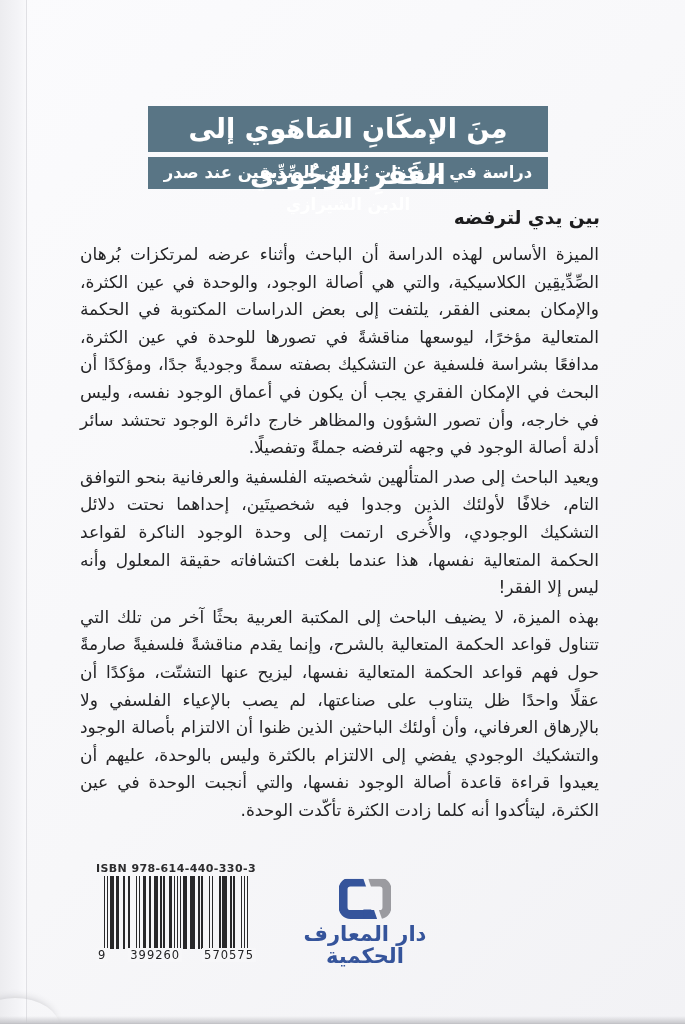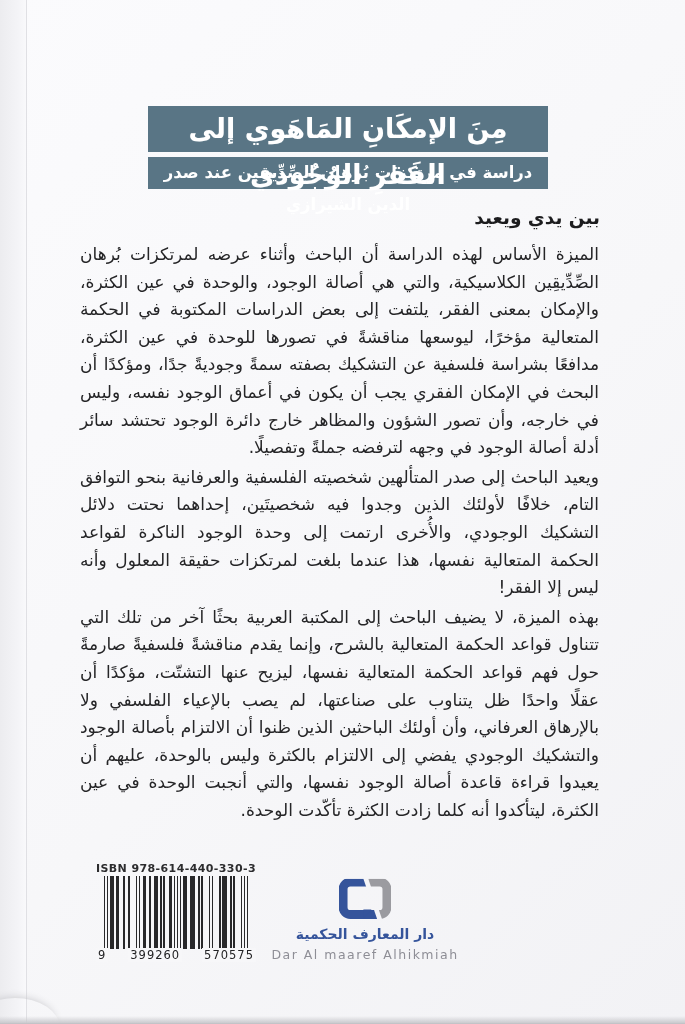--- a/index.html
+++ b/index.html
@@ -67,21 +67,21 @@
     font-size:11.5px;color:#232325;letter-spacing:1px;
     margin-top:-12px;position:relative;
   }
   .barcode-digits span{background:#f7f7f9;padding:0 2px;}
   .publisher-block{
     position:absolute;left:265px;top:878px;width:200px;
     text-align:center;
   }
   .publisher-mark{display:block;margin:0 auto 3px auto;}
   .publisher-name-ar{
-    direction:rtl;color:#35549b;font-weight:bold;font-size:14px;line-height:22px;
+    direction:rtl;color:#35549b;font-weight:bold;font-size:21px;line-height:22px;
   }
   .publisher-name-en{
     color:#8e8e96;font-size:12.5px;letter-spacing:1.5px;margin-top:2px;
   }
   .page-curl{
     position:absolute;left:-30px;bottom:-34px;width:90px;height:60px;
     border-radius:50%;
     box-shadow:0 -6px 8px -6px #c5c5c9;
   }
 </style>
@@ -90,25 +90,25 @@
 
 <div class="page">
 
   <div class="page-edge-left"></div>
 
   <div class="title-block">
     <div class="title-band">مِنَ الإمكَانِ المَاهَوي إلى الفَقرِ الوُجُودي</div>
     <div class="subtitle-band">دراسة في مرتكزات بُرهان الصِّدِّيقِين عند صدر الدين الشيرازي</div>
   </div>
 
-  <h2 class="section-heading">بين يدي ويعيد</h2>
+  <h2 class="section-heading">بين يدي لترفضه</h2>
 
   <div class="body-text">
       <p>الميزة الأساس لهذه الدراسة أن الباحث وأثناء عرضه لمرتكزات بُرهان الصِّدِّيقِين الكلاسيكية، والتي هي أصالة الوجود، والوحدة في عين الكثرة، والإمكان بمعنى الفقر، يلتفت إلى بعض الدراسات المكتوبة في الحكمة المتعالية مؤخرًا، ليوسعها مناقشةً في تصورها للوحدة في عين الكثرة، مدافعًا بشراسة فلسفية عن التشكيك بصفته سمةً وجوديةً جدًا، ومؤكدًا أن البحث في الإمكان الفقري يجب أن يكون في أعماق الوجود نفسه، وليس في خارجه، وأن تصور الشؤون والمظاهر خارج دائرة الوجود تحتشد سائر أدلة أصالة الوجود في وجهه لترفضه جملةً وتفصيلًا.</p>
-      <p>ويعيد الباحث إلى صدر المتألهين شخصيته الفلسفية والعرفانية بنحو التوافق التام، خلافًا لأولئك الذين وجدوا فيه شخصيتَين، إحداهما نحتت دلائل التشكيك الوجودي، والأُخرى ارتمت إلى وحدة الوجود الناكرة لقواعد الحكمة المتعالية نفسها، هذا عندما بلغت لمرتكزات حقيقة المعلول وأنه ليس إلا الفقر!</p>
+      <p>ويعيد الباحث إلى صدر المتألهين شخصيته الفلسفية والعرفانية بنحو التوافق التام، خلافًا لأولئك الذين وجدوا فيه شخصيتَين، إحداهما نحتت دلائل التشكيك الوجودي، والأُخرى ارتمت إلى وحدة الوجود الناكرة لقواعد الحكمة المتعالية نفسها، هذا عندما بلغت اكتشافاته حقيقة المعلول وأنه ليس إلا الفقر!</p>
       <p>بهذه الميزة، لا يضيف الباحث إلى المكتبة العربية بحثًا آخر من تلك التي تتناول قواعد الحكمة المتعالية بالشرح، وإنما يقدم مناقشةً فلسفيةً صارمةً حول فهم قواعد الحكمة المتعالية نفسها، ليزيح عنها التشتّت، مؤكدًا أن عقلًا واحدًا ظل يتناوب على صناعتها، لم يصب بالإعياء الفلسفي ولا بالإرهاق العرفاني، وأن أولئك الباحثين الذين ظنوا أن الالتزام بأصالة الوجود والتشكيك الوجودي يفضي إلى الالتزام بالكثرة وليس بالوحدة، عليهم أن يعيدوا قراءة قاعدة أصالة الوجود نفسها، والتي أنجبت الوحدة في عين الكثرة، ليتأكدوا أنه كلما زادت الكثرة تأكّدت الوحدة.</p>
     </div>
 
   <div class="barcode-block">
     <div class="isbn-label">ISBN 978-614-440-330-3</div>
     <svg class="barcode-svg" id="barcode" width="160" height="84" viewBox="0 0 105 15" preserveAspectRatio="none" shape-rendering="crispEdges">
         <rect x="5" y="0" width="1" height="15" fill="#28282a"></rect>
         <rect x="7" y="0" width="1" height="15" fill="#28282a"></rect>
         <rect x="9" y="0" width="1" height="13" fill="#28282a"></rect>
         <rect x="10" y="0" width="1" height="13" fill="#28282a"></rect>
@@ -167,18 +167,17 @@
           </clipPath>
         <clipPath id="clipGray">
             <polygon points="36,0 64,0 64,50 53,50"></polygon>
           </clipPath>
       </defs>
       <rect x="5" y="4" width="54" height="40" rx="9" ry="9" fill="none" stroke="#9b9ba0" stroke-width="11" clip-path="url(#clipGray)"></rect>
       <rect x="5" y="4" width="54" height="40" rx="9" ry="9" fill="none" stroke="#35549b" stroke-width="11" clip-path="url(#clipBlue)"></rect>
       <polygon points="30,38 40,38 30,49" fill="#35549b"></polygon>
     </svg>
     <div class="publisher-name-ar">دار المعارف الحكمية</div>
-    <div class="publisher-name-en">Dar Al maaref Alhikmiah</div>
   </div>
 
   <div class="page-curl"></div>
   <div class="page-edge-bottom"></div>
 </div>
 
 </body></html>

